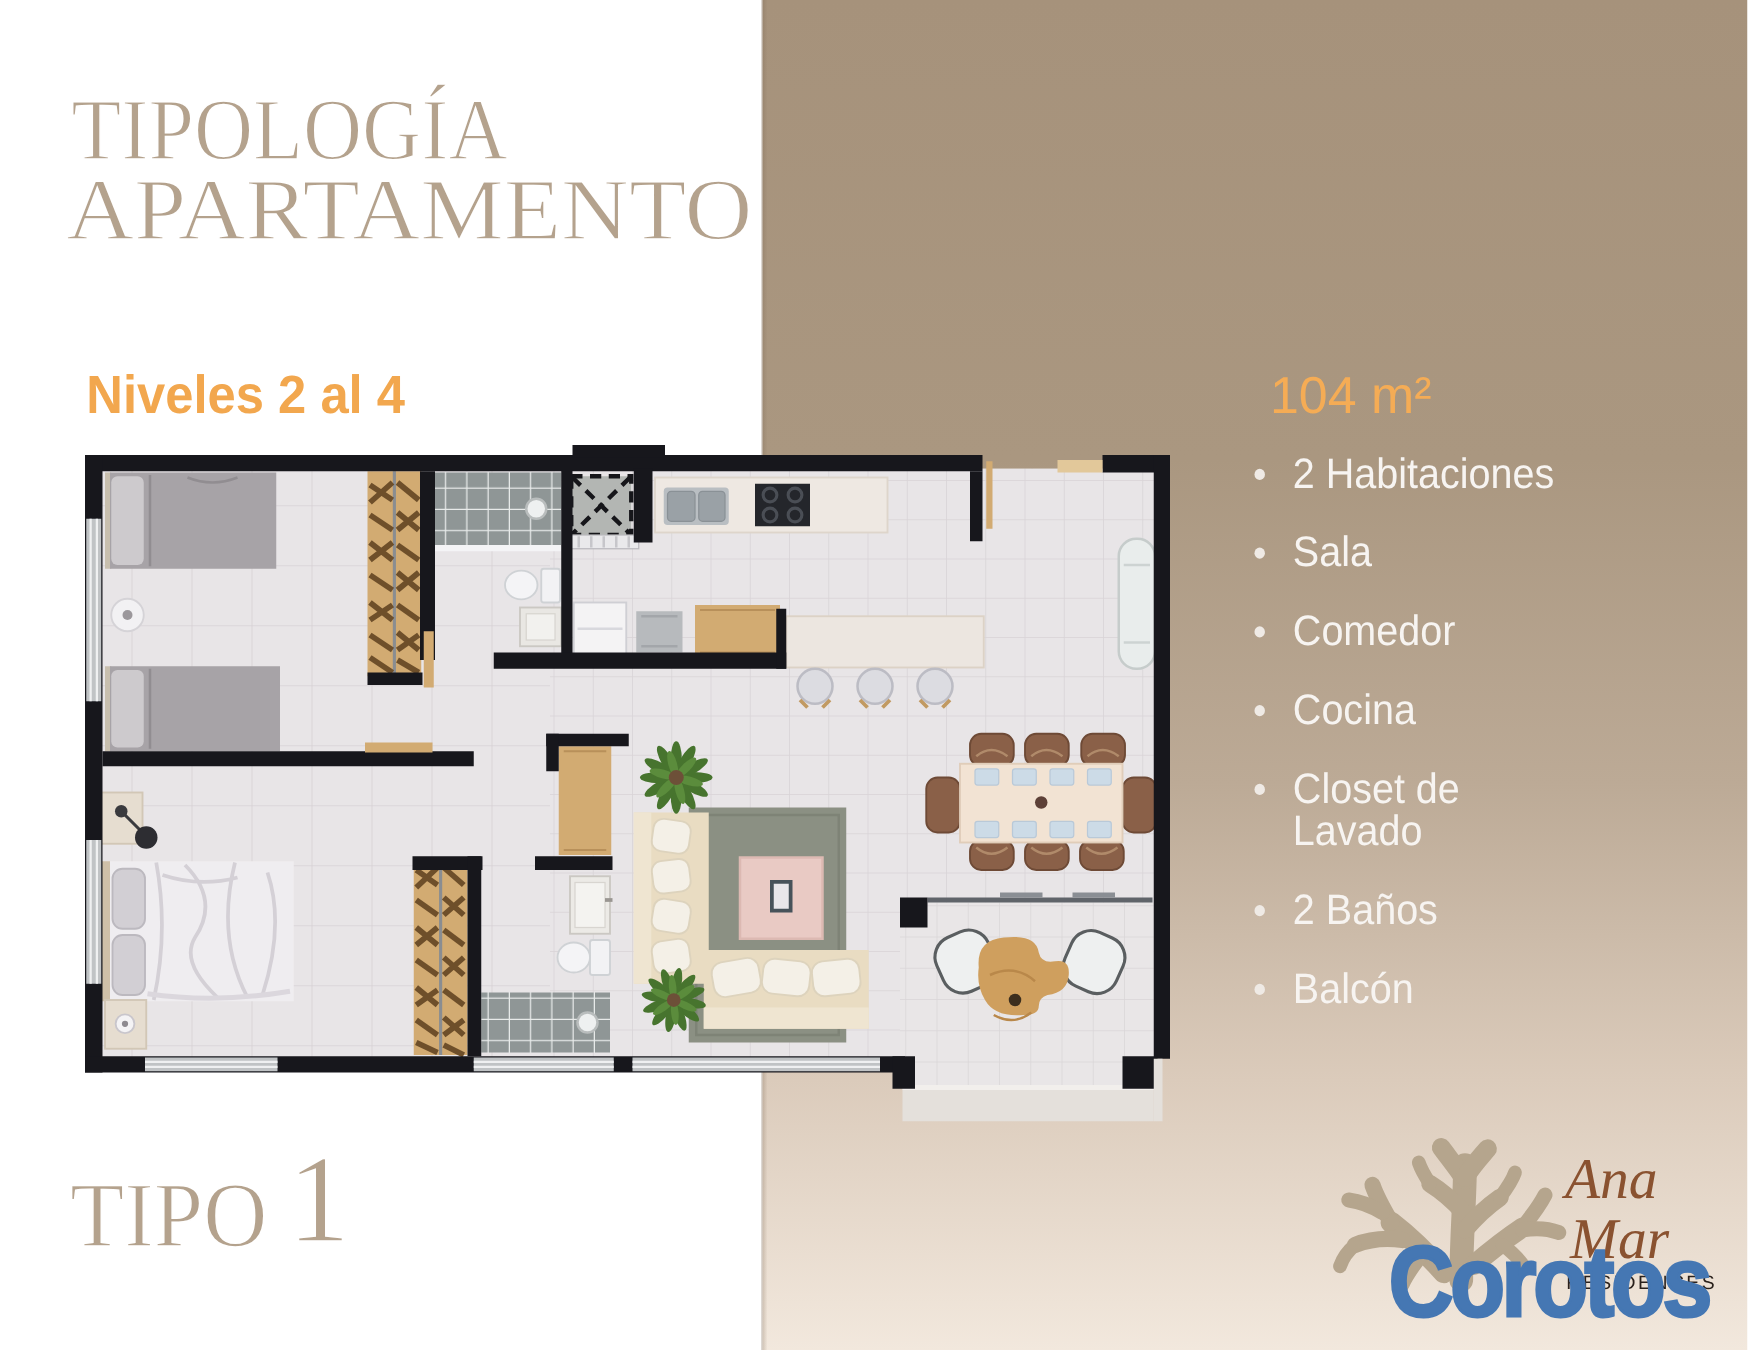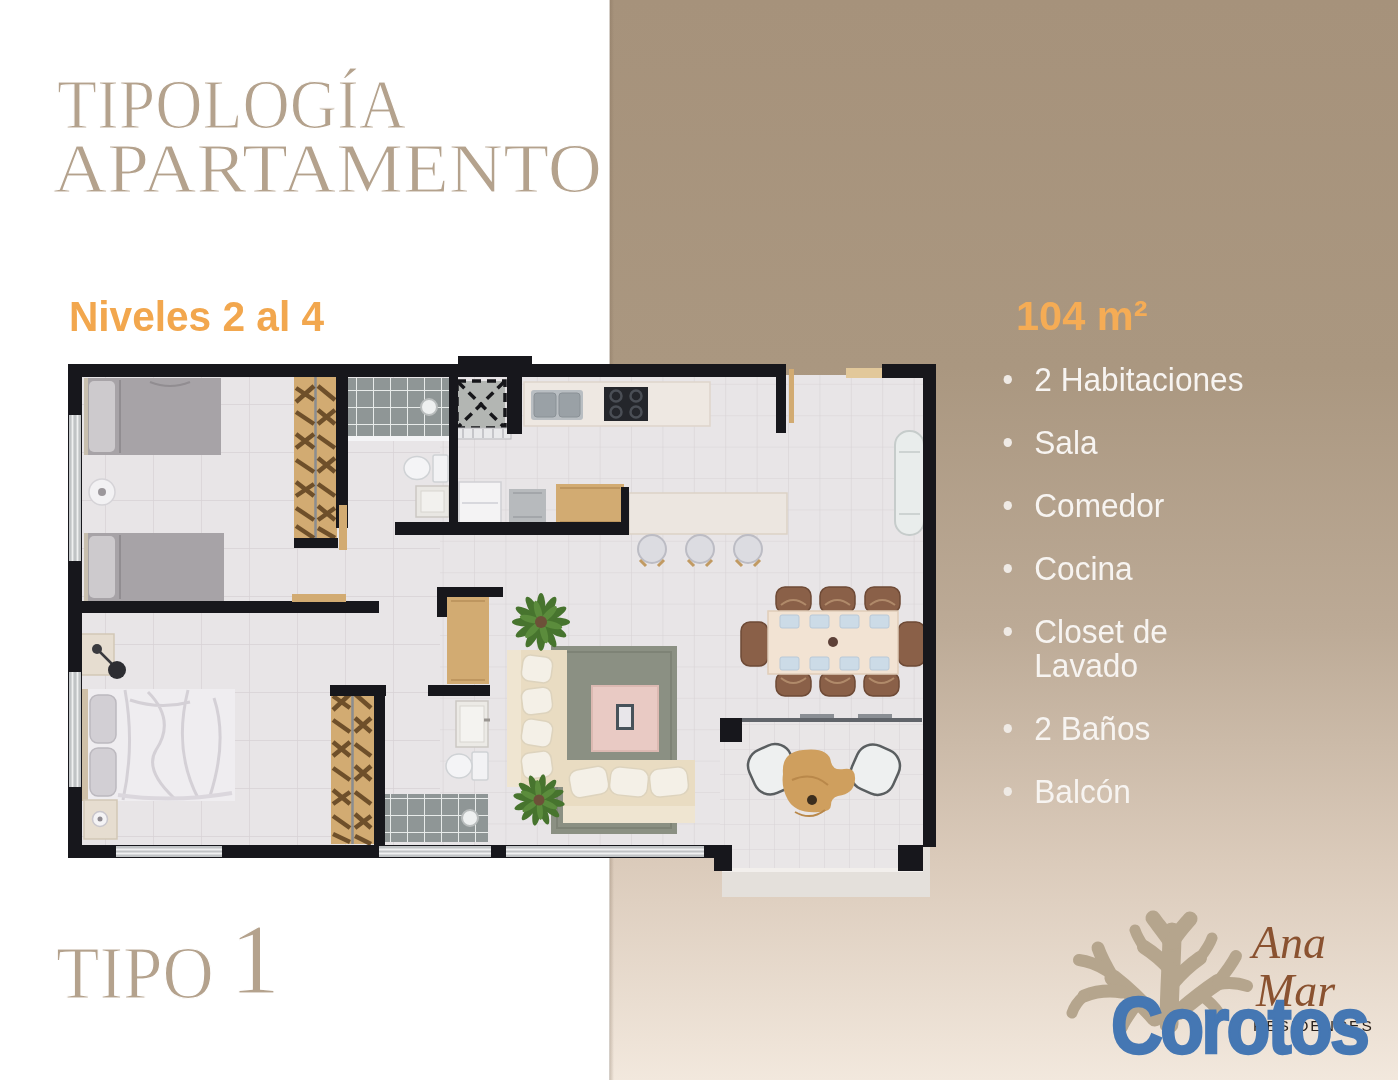--- a/index.html
+++ b/index.html
@@ -1,21 +1,21 @@
 <!DOCTYPE html>
 <html><head><meta charset="utf-8">
 <style>
 html,body{margin:0;padding:0;}
 body{width:1398px;height:1080px;overflow:hidden;background:#ffffff;font-family:"Liberation Sans",sans-serif;position:relative;}
 #rightbg{position:absolute;left:610px;top:0;width:788px;height:1080px;
 background:linear-gradient(180deg,#a6927b 0%,#aa9780 34%,#bcaa96 58%,#dbcbbb 80%,#f2e8dd 100%);}
 .t1{position:absolute;left:57px;top:70px;font-family:"Liberation Serif",serif;color:#b4a28d;-webkit-text-stroke:1.2px #ffffff;font-size:70px;line-height:70px;transform:scaleX(0.935);transform-origin:0 0;white-space:nowrap;}
 .t2{position:absolute;left:53px;top:134px;font-family:"Liberation Serif",serif;color:#b4a28d;-webkit-text-stroke:1.2px #ffffff;font-size:70px;line-height:70px;transform:scaleX(1.0734);transform-origin:0 0;white-space:nowrap;}
 #niveles{position:absolute;left:69px;top:295px;color:#f2a74e;font-size:43px;line-height:43px;font-weight:bold;transform:scaleX(0.944);transform-origin:0 0;white-space:nowrap;}
-#m2{position:absolute;left:1016px;top:294.5px;color:#f5ac55;font-size:41.5px;line-height:41.5px;font-weight:bold;}
+#m2{position:absolute;left:1016px;top:294.5px;color:#f5ac55;font-size:41.5px;line-height:41.5px;font-weight:normal;}
 ul.feat{position:absolute;left:998px;top:362px;margin:0;padding:0;list-style:none;color:#f7f4f1;font-size:34px;transform:scaleX(0.93);transform-origin:0 0;}
 ul.feat li{position:relative;padding-left:39px;margin:0;line-height:34px;}
 ul.feat li:before{content:"";position:absolute;left:6px;top:13px;width:9px;height:9px;border-radius:50%;background:#efeae5;}
 #tipo{position:absolute;left:56px;top:936px;font-family:"Liberation Serif",serif;color:#b4a28d;-webkit-text-stroke:1.2px #ffffff;font-size:74px;line-height:74px;transform:scaleX(0.96);transform-origin:0 0;}
 #uno{position:absolute;left:230px;top:910px;font-family:"Liberation Serif",serif;color:#b4a28d;-webkit-text-stroke:1.2px #ffffff;font-size:100px;line-height:100px;}
 .corotos{position:absolute;left:1111px;top:985.5px;color:#4577b3;font-size:80px;line-height:80px;font-weight:bold;letter-spacing:-3px;transform:scaleX(0.897);transform-origin:0 0;-webkit-text-stroke:2.5px #4577b3;}
 </style></head>
 <body>
 <div id="rightbg"></div>
 <div style="position:absolute;left:609px;top:0;width:5px;height:1080px;background:linear-gradient(90deg,rgba(120,100,80,0.35),rgba(120,100,80,0));"></div>

